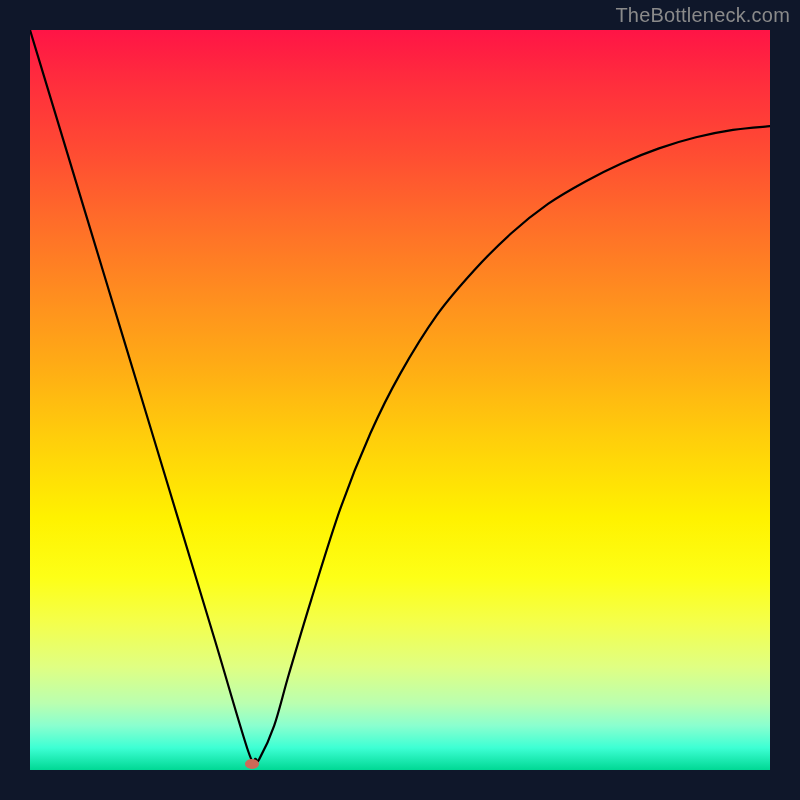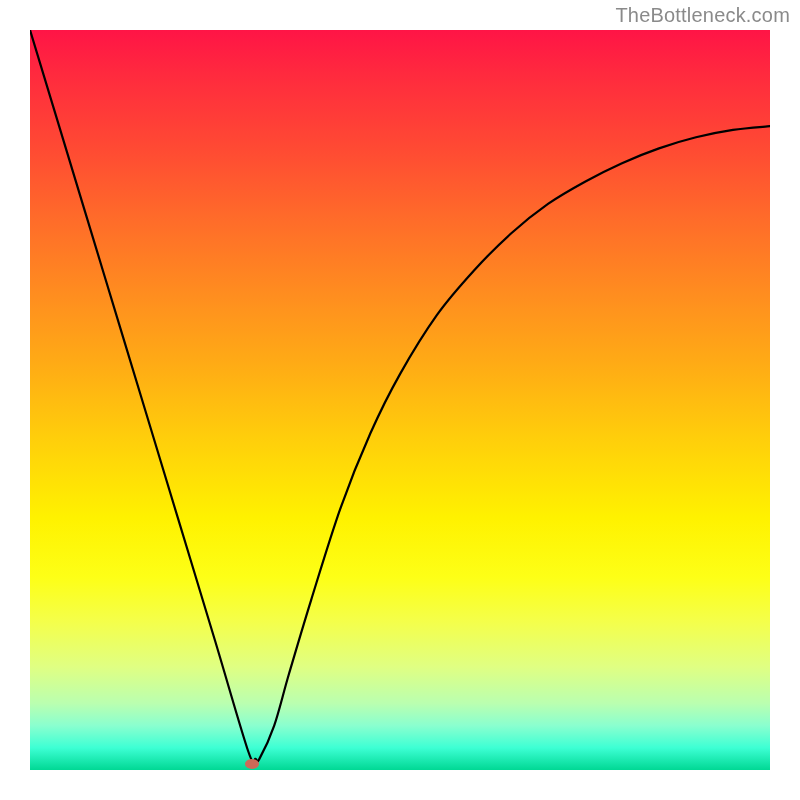--- a/index.html
+++ b/index.html
@@ -8,21 +8,21 @@
     width: 800px;
     height: 800px;
     background: #000;
     overflow: hidden;
     font-family: Arial, Helvetica, sans-serif;
   }
   .frame {
     position: relative;
     width: 800px;
     height: 800px;
-    background: #ffffff;
+    background: #0f172a;
   }
   .plot {
     position: absolute;
     left: 30px;
     top: 30px;
     width: 740px;
     height: 740px;
     background: linear-gradient(to bottom,
       #ff1446 0%,
       #ff2a3e 6%,

